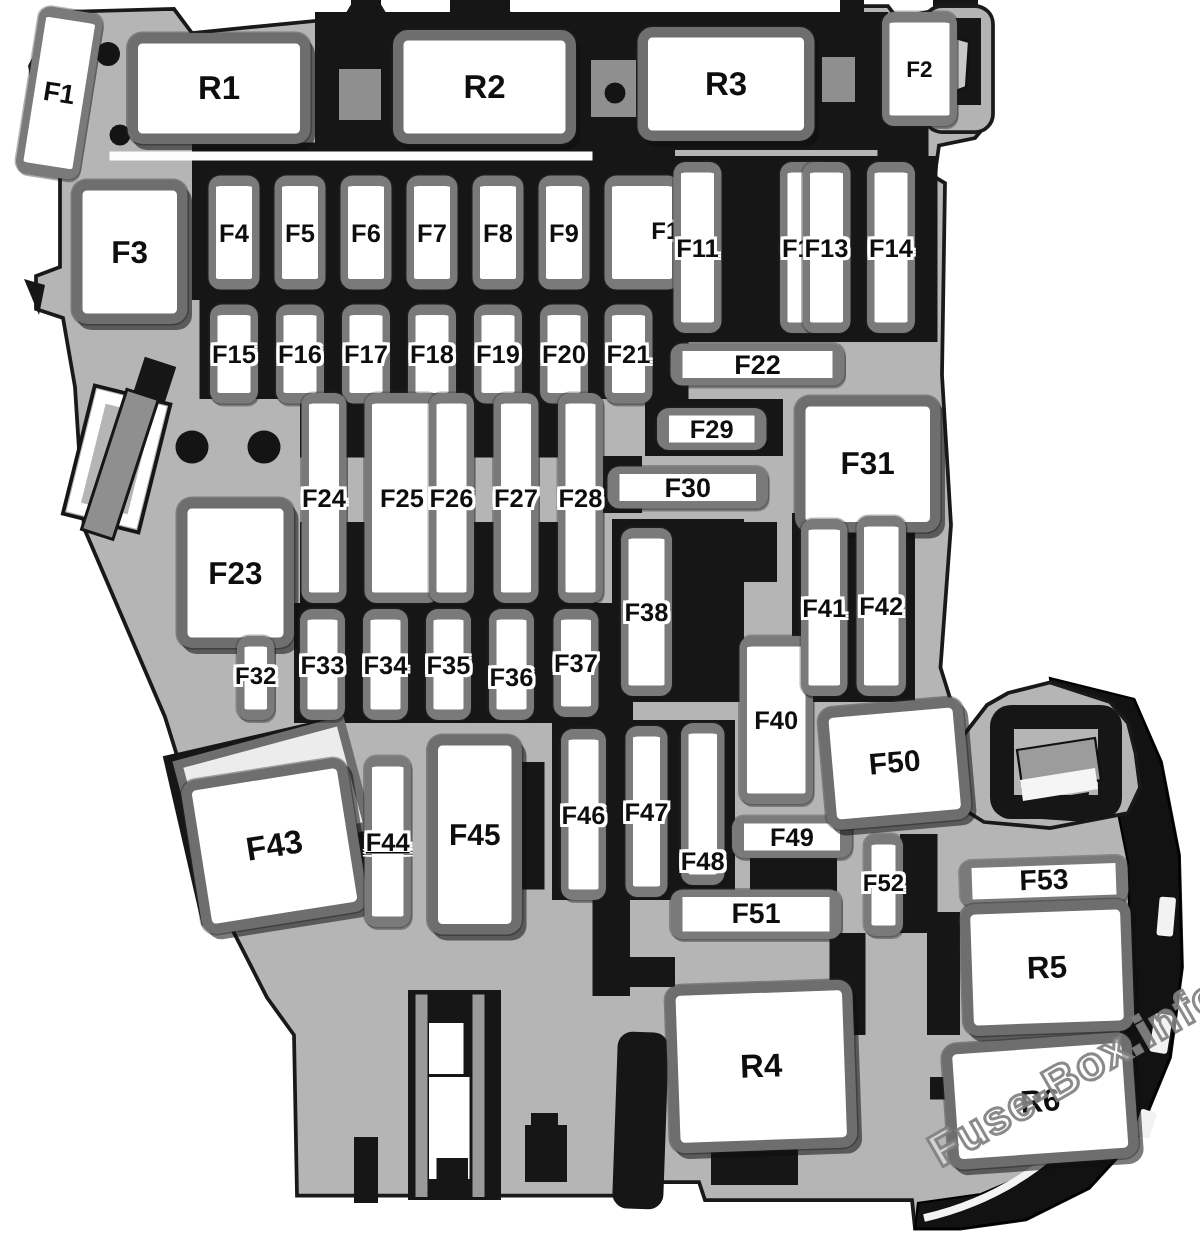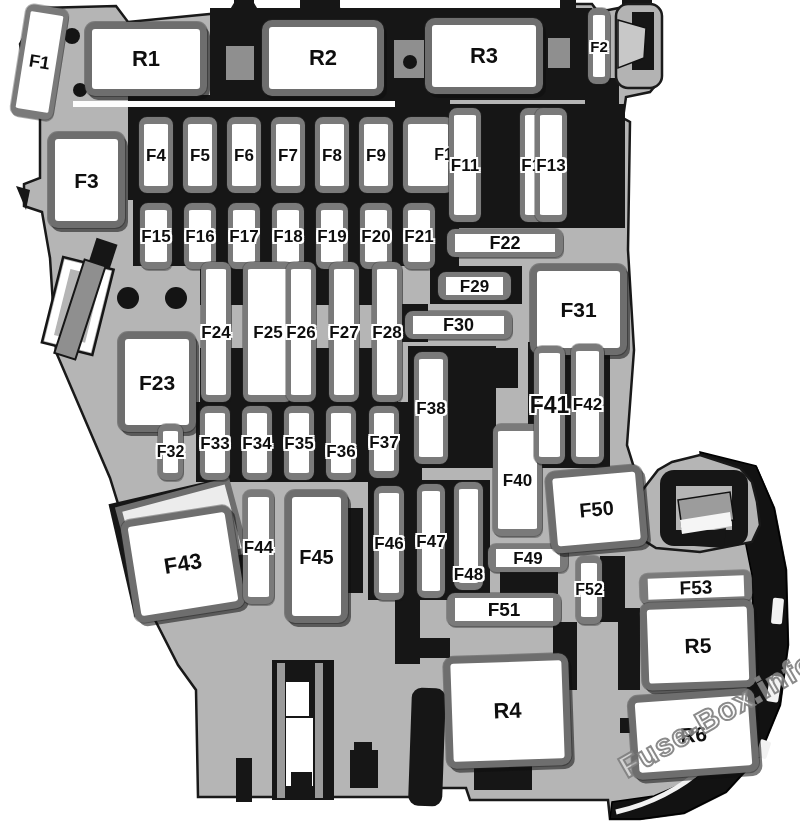--- a/index.html
+++ b/index.html
@@ -150,24 +150,24 @@
       </div>
       <div class="el box" style="left: 262px; top: 20px; width: 122px; height: 76px;">
         <span class="lbl" style="font-size: 22px;">R2</span>
       </div>
       <div class="el box" style="left: 425px; top: 18px; width: 118px; height: 76px;">
         <span class="lbl" style="font-size: 22px;">R3</span>
       </div>
       <div class="el v" style="left: 18px; top: 6px; width: 43px; height: 112px; transform: rotate(9deg);">
         <span class="lbl" style="font-size: 18px;">F1</span>
       </div>
-      <div class="el v" style="left: 588px; top: 8px; width: 22px; height: 76px;">
+      <div class="el v" style="left: 588px; top: 8px; width: 50px; height: 76px;">
         <span class="lbl" style="font-size: 15px;">F2</span>
       </div>
-      <div class="el box" style="left: 48px; top: 120px; width: 77px; height: 96px; margin-top: 12px;">
+      <div class="el box" style="left: 48px; top: 120px; width: 77px; height: 96px;">
         <span class="lbl" style="font-size: 21px;">F3</span>
       </div>
       <div class="el v" style="left: 139px; top: 117px; width: 34px; height: 76px;">
         <span class="lbl" style="font-size: 17px;">F4</span>
       </div>
       <div class="el v" style="left: 183px; top: 117px; width: 34px; height: 76px;">
         <span class="lbl" style="font-size: 17px;">F5</span>
       </div>
       <div class="el v" style="left: 227px; top: 117px; width: 34px; height: 76px;">
         <span class="lbl" style="font-size: 17px;">F6</span>
@@ -186,20 +186,23 @@
       </div>
       <div class="el v" style="left: 449px; top: 108px; width: 32px; height: 114px;">
         <span class="lbl" style="font-size: 17px;">F11</span>
       </div>
       <div class="el v" style="left: 520px; top: 108px; width: 32px; height: 114px;">
         <span class="lbl" style="font-size: 17px;">F12</span>
       </div>
       <div class="el v" style="left: 535px; top: 108px; width: 32px; height: 114px;">
         <span class="lbl" style="font-size: 17px;">F13</span>
       </div>
+      <div class="el v" style="left: 578px; top: 108px; width: 32px; height: 114px;">
+        <span class="lbl" style="font-size: 17px;">F14</span>
+      </div>
       <div class="el v" style="left: 140px; top: 203px; width: 32px; height: 66px;">
         <span class="lbl" style="font-size: 17px;">F15</span>
       </div>
       <div class="el v" style="left: 184px; top: 203px; width: 32px; height: 66px;">
         <span class="lbl" style="font-size: 17px;">F16</span>
       </div>
       <div class="el v" style="left: 228px; top: 203px; width: 32px; height: 66px;">
         <span class="lbl" style="font-size: 17px;">F17</span>
       </div>
       <div class="el v" style="left: 272px; top: 203px; width: 32px; height: 66px;">
@@ -262,29 +265,29 @@
       <div class="el v" style="left: 369px; top: 406px; width: 30px; height: 72px;">
         <span class="lbl" style="font-size: 17px;">F37</span>
       </div>
       <div class="el v" style="left: 414px; top: 352px; width: 34px; height: 112px;">
         <span class="lbl" style="font-size: 17px;">F38</span>
       </div>
       <div class="el v" style="left: 493px; top: 424px; width: 49px; height: 112px;">
         <span class="lbl" style="font-size: 17px;">F40</span>
       </div>
       <div class="el v" style="left: 534px; top: 346px; width: 31px; height: 118px;">
-        <span class="lbl" style="font-size: 23px;">F41</span>
+        <span class="lbl" style="font-size: 17px;">F41</span>
       </div>
       <div class="el v" style="left: 571px; top: 344px; width: 33px; height: 120px;">
         <span class="lbl" style="font-size: 17px;">F42</span>
       </div>
       <div class="el box" style="left: 127px; top: 512px; width: 112px; height: 104px; transform: rotate(-9deg);">
         <span class="lbl" style="font-size: 22px;">F43</span>
       </div>
-      <div class="el v" style="left: 243px; top: 490px; width: 31px; height: 114px;">
+      <div class="el v" style="left: 243px; top: 504px; width: 31px; height: 114px; text-decoration: underline;">
         <span class="lbl" style="font-size: 17px;">F44</span>
       </div>
       <div class="el box" style="left: 285px; top: 490px; width: 63px; height: 133px;">
         <span class="lbl" style="font-size: 20px;">F45</span>
       </div>
       <div class="el v" style="left: 374px; top: 486px; width: 30px; height: 114px;">
         <span class="lbl" style="font-size: 17px; text-align: right;">F46</span>
       </div>
       <div class="el v" style="left: 417px; top: 484px; width: 28px; height: 114px;">
         <span class="lbl" style="font-size: 17px;">F47</span>

